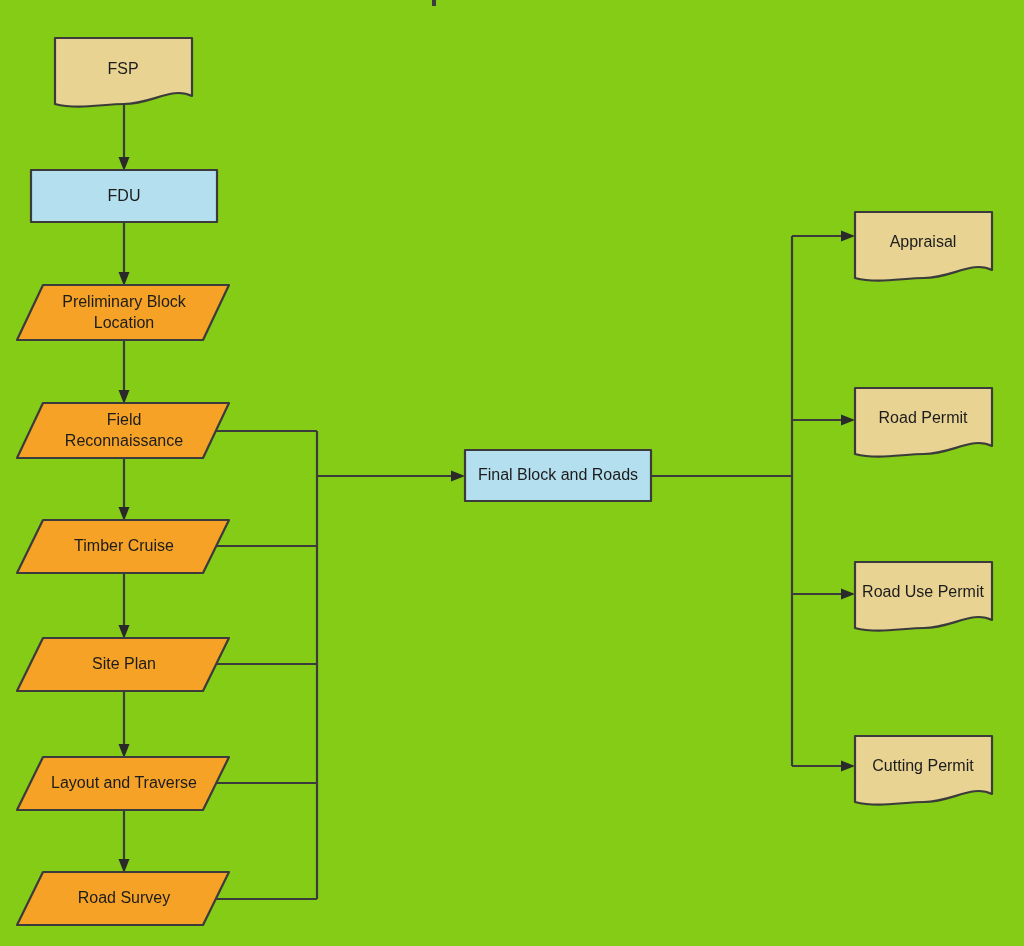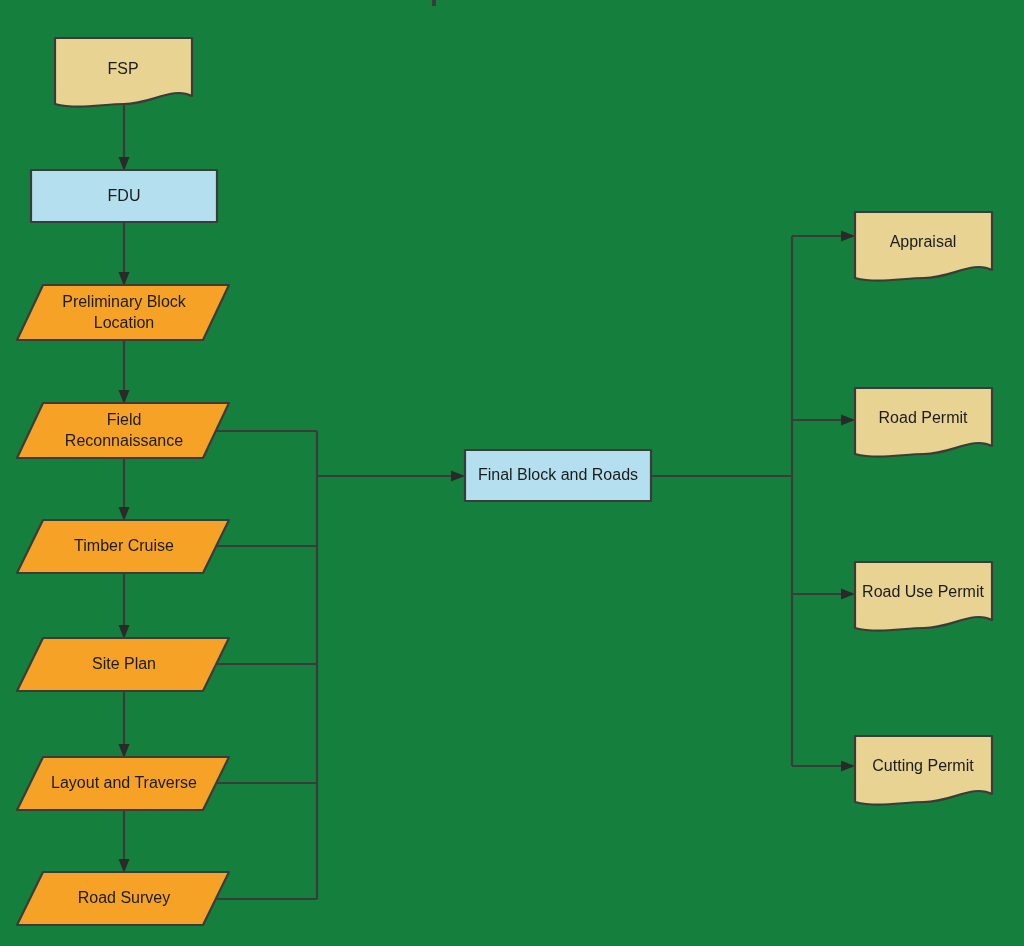--- a/index.html
+++ b/index.html
@@ -7,21 +7,21 @@
     padding: 0;
     background: #ffffff;
   }
   body {
     font-family: "Liberation Sans", sans-serif;
   }
   #diagram-root {
     position: relative;
     width: 1024px;
     height: 946px;
-    background: #15803d;
+    background: #84cc16;
     overflow: hidden;
   }
   svg.flow {
     display: block;
     width: 1024px;
     height: 946px;
   }
   .node-shape {
     stroke: #3b3b3b;
     stroke-width: 2.2;

